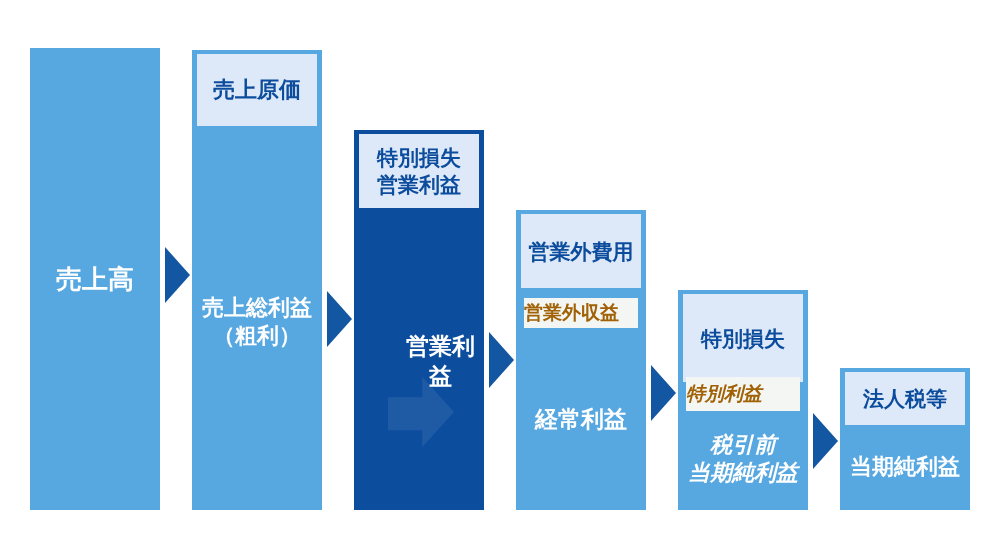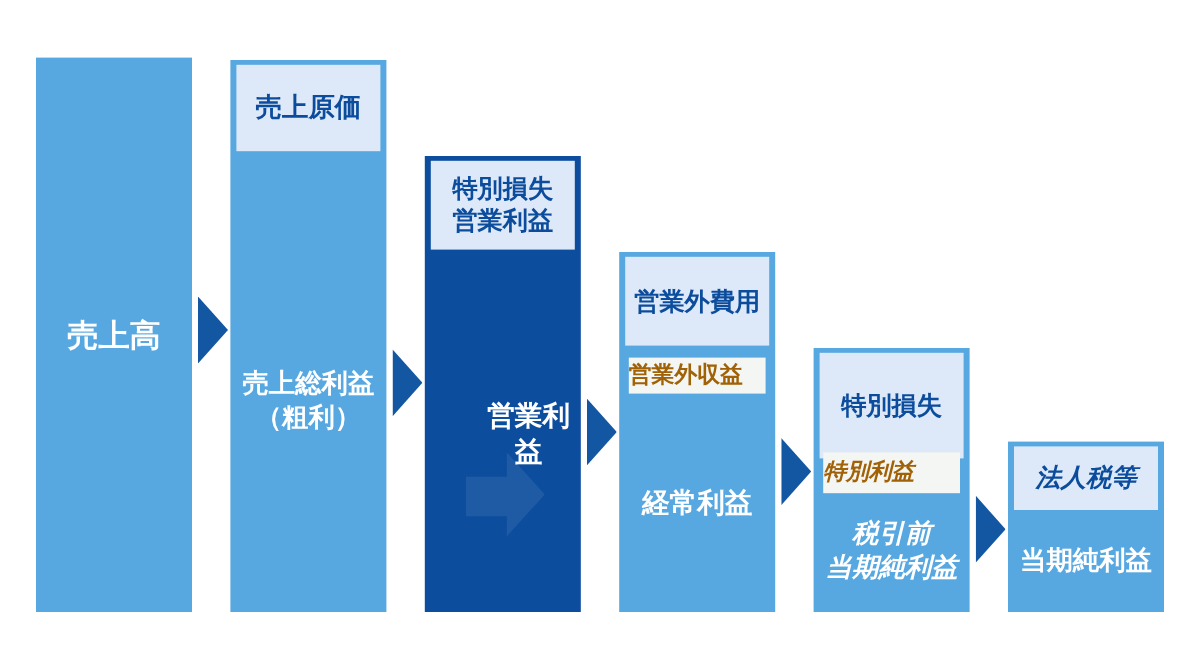--- a/index.html
+++ b/index.html
@@ -54,21 +54,21 @@
       <span>売上高</span>
     </div>
   </div>
 
   <div class="arrow" style="left:165px;top:247px;"></div>
 
   <div class="col light" style="left:192px;top:50px;height:460px;">
     <div class="pale-box fs22" style="height:72px;justify-content:center;">
       <span>売上原価</span>
     </div>
-    <div class="bar-label fs22" style="top:284px;">
+    <div class="bar-label fs22" style="top:272px;">
       <span>売上総利益</span>
       <span>（粗利）</span>
     </div>
   </div>
 
   <div class="arrow" style="left:327px;top:291px;"></div>
 
   <div class="col navy" style="left:354px;top:130px;height:380px;">
     <div class="pale-box fs21" style="height:74px;">
       <span>特別損失</span>
@@ -105,21 +105,21 @@
     </div>
     <div class="bar-label fs22" style="top:169px;font-style:italic;">
       <span>税引前</span>
       <span>当期純利益</span>
     </div>
   </div>
 
   <div class="arrow" style="left:813px;top:413px;"></div>
 
   <div class="col light" style="left:840px;top:368px;height:142px;">
-    <div class="pale-box fs21" style="height:53px;font-style:italic;">
+    <div class="pale-box fs21" style="height:53px;">
       <span>法人税等</span>
     </div>
     <div class="bar-label fs22" style="top:99px;">
       <span>当期純利益</span>
     </div>
   </div>
 
 </div>
 
 </body></html>

